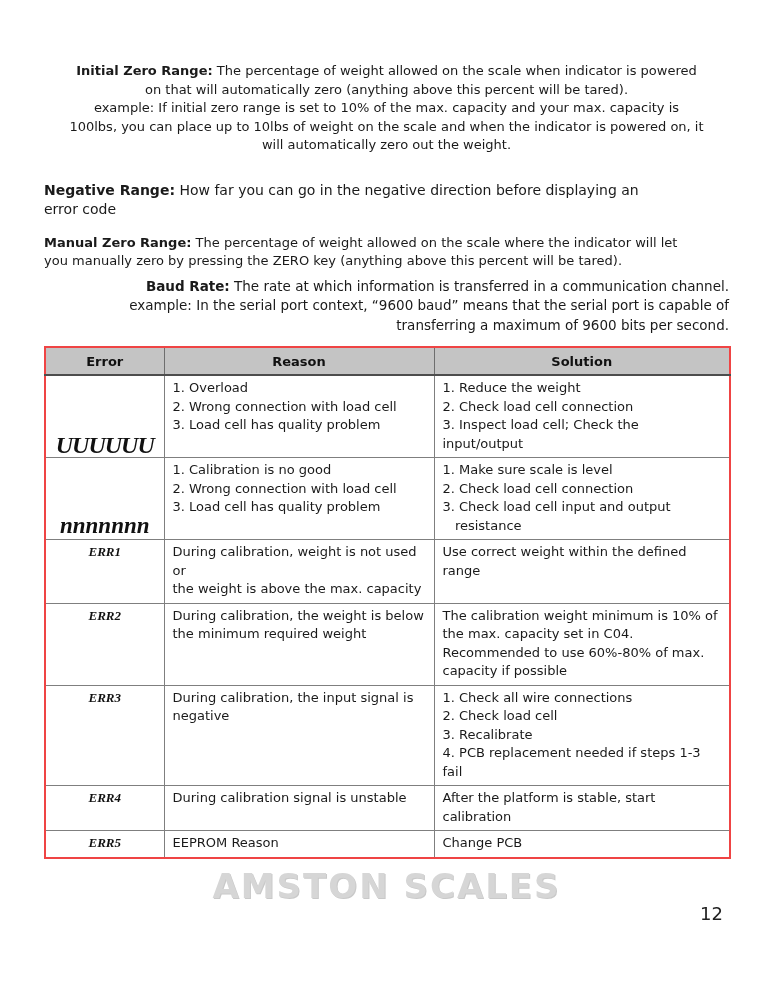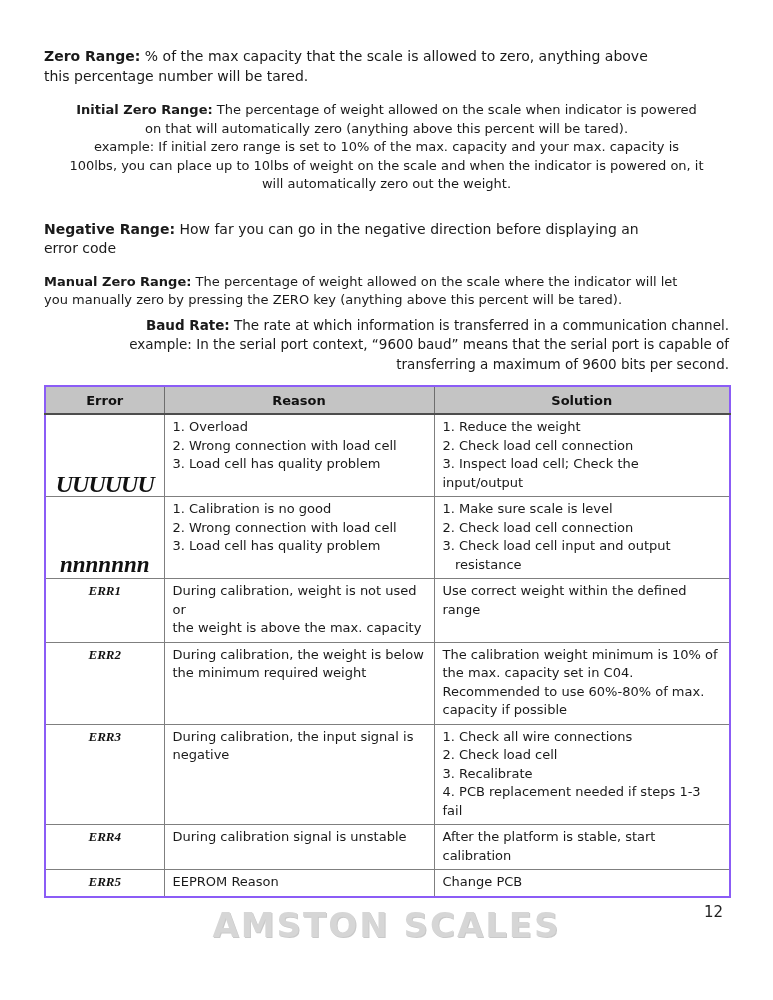--- a/index.html
+++ b/index.html
@@ -16,21 +16,21 @@
   .p3{margin-top:14px;font-size:13px;line-height:18.5px;}
   .p4{margin-top:26px;font-size:14px;line-height:19.5px;}
   .p5{margin-top:6px;font-size:13.5px;line-height:19.5px;text-align:right;}
   h1.title{
     margin:34px 0 0 0;text-align:center;
     font-size:33px;line-height:34px;font-weight:bold;
     letter-spacing:0.5px;color:#111;
   }
   table.ts{
     margin-top:11px;border-collapse:collapse;table-layout:fixed;
-    width:685px;border:2px solid #8b5cf6;
+    width:685px;border:2px solid #ef4444;
   }
   table.ts col.c1{width:119px;}
   table.ts col.c2{width:270px;}
   table.ts col.c3{width:296px;}
   table.ts th{
     background:#c4c4c4;font-size:13px;font-weight:bold;text-align:center;
     border:1px solid #6e6e6e;border-bottom:2px solid #4d4d4d;
     height:24px;padding:1px 4px;color:#111;
   }
   table.ts td{
@@ -47,30 +47,28 @@
   tr.r0 td.err{vertical-align:bottom;font-size:24px;padding-bottom:3px;letter-spacing:-1px;}
   tr.r1 td.err{vertical-align:bottom;font-size:23px;padding-bottom:4px;text-align:center;}
   tr.r0{height:56px;} tr.r1{height:72px;} tr.r2{height:40px;}
   tr.r3{height:75px;} tr.r4{height:74px;} tr.r5{height:34px;} tr.r6{height:24px;}
   .watermark{
     margin-top:7px;text-align:center;font-weight:bold;
     font-size:34px;letter-spacing:2px;color:#d6d6d6;
     text-shadow:1px 1px 0 #c9c9c9;
   }
   .pagenum{
-    position:absolute;top:903px;right:50px;font-size:15px;color:#222;
+    position:absolute;top:903px;right:50px;font-size:18px;color:#222;
   }
 </style>
 </head>
 <body>
 
 <div class="page">
 
-  <p class="def p1"><span class="term">Zero Range:</span> <span>% of the max capacity that the scale is allowed to zero, anything above
-this percentage number will be tared.</span></p>
 
   <p class="def p2"><span class="term">Initial Zero Range:</span> <span>The percentage of weight allowed on the scale when indicator is powered
 on that will automatically zero (anything above this percent will be tared).
 example: If initial zero range is set to 10% of the max. capacity and your max. capacity is
 100lbs, you can place up to 10lbs of weight on the scale and when the indicator is powered on, it
 will automatically zero out the weight.</span></p>
 
   <p class="def p4"><span class="term">Negative Range:</span> <span>How far you can go in the negative direction before displaying an
 error code</span></p>
 

